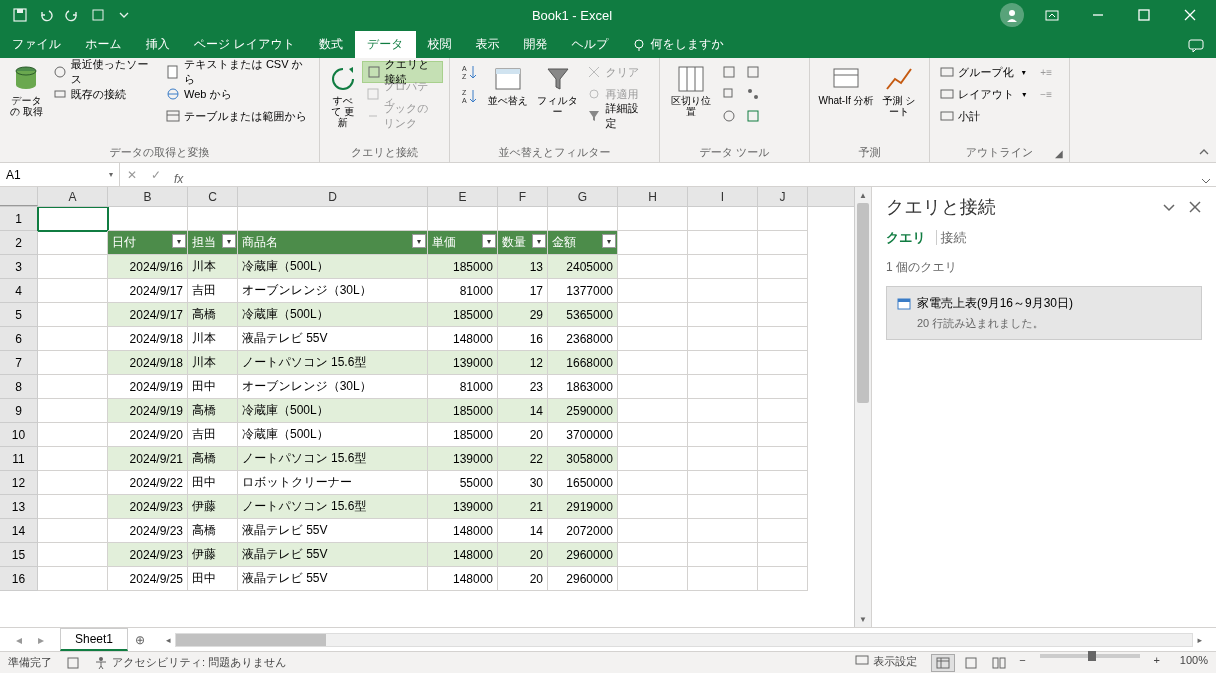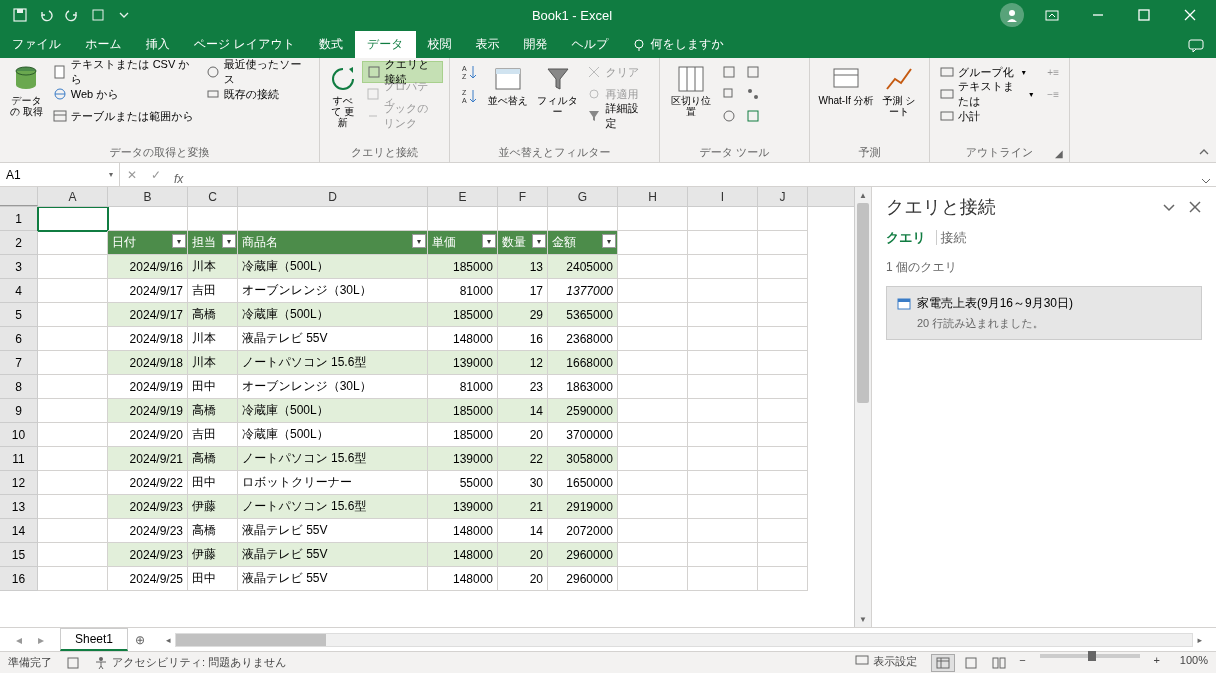--- a/index.html
+++ b/index.html
@@ -204,51 +204,51 @@
             <ellipse cx="14" cy="6" rx="10" ry="4" fill="#4c8c4a"></ellipse>
             <path d="M4 6 L4 20 A10 4 0 0 0 24 20 L24 6" fill="#6aa84f"></path>
             <ellipse cx="14" cy="6" rx="10" ry="4" fill="none" stroke="#2a5c2a"></ellipse>
           </svg>
         <div class="big-btn-label">データの
 取得</div>
       </div>
       <div class="vcol">
         <div class="small-btn">
             <svg class="small-btn-icon">
+              <circle cx="7" cy="7" r="5" fill="none" stroke="#666"></circle>
+            </svg>
+            <span>最近使ったソース</span>
+          </div>
+        <div class="small-btn">
+            <svg class="small-btn-icon">
+              <rect x="2" y="4" width="10" height="6" fill="none" stroke="#666"></rect>
+            </svg>
+            <span>既存の接続</span>
+          </div>
+      </div>
+      <div class="vcol">
+        <div class="small-btn">
+            <svg class="small-btn-icon">
               <rect x="2" y="1" width="9" height="12" fill="#fff" stroke="#666"></rect>
             </svg>
             <span>テキストまたは CSV から</span>
           </div>
         <div class="small-btn">
             <svg class="small-btn-icon">
               <circle cx="7" cy="7" r="5" fill="none" stroke="#3a7cc7"></circle>
               <line x1="2" y1="7" x2="12" y2="7" stroke="#3a7cc7"></line>
             </svg>
             <span>Web から</span>
           </div>
         <div class="small-btn">
             <svg class="small-btn-icon">
               <rect x="1" y="2" width="12" height="10" fill="none" stroke="#666"></rect>
               <line x1="1" y1="6" x2="13" y2="6" stroke="#666"></line>
             </svg>
             <span>テーブルまたは範囲から</span>
-          </div>
-      </div>
-      <div class="vcol">
-        <div class="small-btn">
-            <svg class="small-btn-icon">
-              <circle cx="7" cy="7" r="5" fill="none" stroke="#666"></circle>
-            </svg>
-            <span>最近使ったソース</span>
-          </div>
-        <div class="small-btn">
-            <svg class="small-btn-icon">
-              <rect x="2" y="4" width="10" height="6" fill="none" stroke="#666"></rect>
-            </svg>
-            <span>既存の接続</span>
           </div>
       </div>
     </div>
     <div class="group-label">データの取得と変換</div>
   </div>
 
   <div class="ribbon-group" style="width:130px;">
     <div class="group-content">
       <div class="big-btn">
         <svg class="big-btn-icon">
@@ -413,21 +413,21 @@
             <svg class="small-btn-icon">
               <rect x="1" y="3" width="12" height="8" fill="none" stroke="#666"></rect>
             </svg>
             <span>グループ化</span>
             <span style="margin-left:4px;font-size:8px;">▾</span>
           </div>
         <div class="small-btn">
             <svg class="small-btn-icon">
               <rect x="1" y="3" width="12" height="8" fill="none" stroke="#666"></rect>
             </svg>
-            <span>テキストまたは</span>
+            <span>レイアウト</span>
             <span style="margin-left:4px;font-size:8px;">▾</span>
           </div>
         <div class="small-btn">
             <svg class="small-btn-icon">
               <rect x="1" y="3" width="12" height="8" fill="none" stroke="#666"></rect>
             </svg>
             <span>小計</span>
           </div>
       </div>
       <div class="vcol" style="margin-left:4px;">
@@ -523,21 +523,21 @@
           <div class="cell" style="width: 50px;"></div>
         </div>
         <div class="row">
           <div class="row-h">4</div>
           <div class="cell" style="width: 70px;"></div>
           <div class="cell num" style="width: 80px;">2024/9/17</div>
           <div class="cell" style="width: 50px;">吉田</div>
           <div class="cell" style="width: 190px;">オーブンレンジ（30L）</div>
           <div class="cell num" style="width: 70px;">81000</div>
           <div class="cell num" style="width: 50px;">17</div>
-          <div class="cell num" style="width: 70px; font-style: italic;">1377000</div>
+          <div class="cell num" style="width: 70px;">1377000</div>
           <div class="cell" style="width: 70px;"></div>
           <div class="cell" style="width: 70px;"></div>
           <div class="cell" style="width: 50px;"></div>
         </div>
         <div class="row">
           <div class="row-h">5</div>
           <div class="cell" style="width: 70px;"></div>
           <div class="cell alt-row num" style="width: 80px;">2024/9/17</div>
           <div class="cell alt-row" style="width: 50px;">高橋</div>
           <div class="cell alt-row" style="width: 190px;">冷蔵庫（500L）</div>

